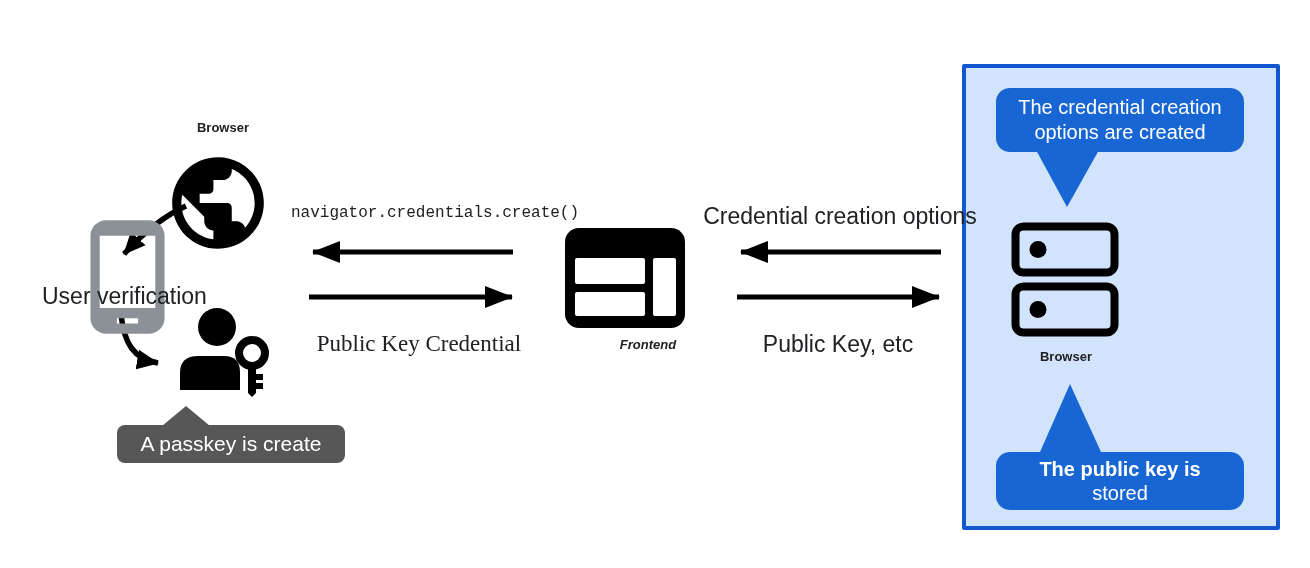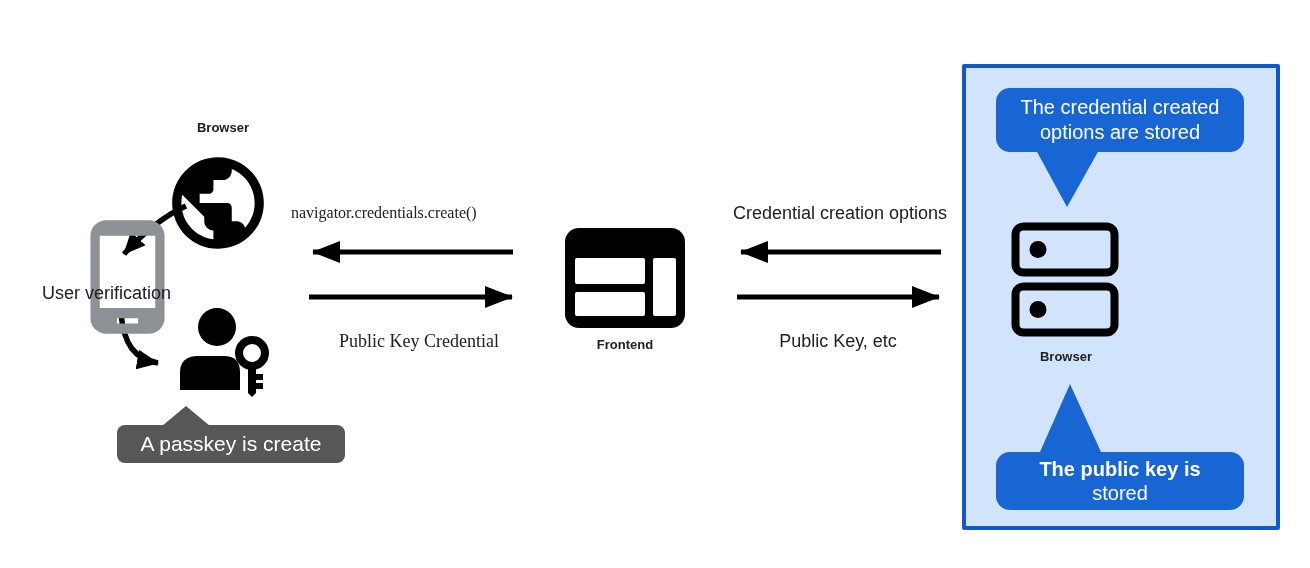--- a/index.html
+++ b/index.html
@@ -2,26 +2,26 @@
 <html><head>
 <meta charset="utf-8">
 <style>
   html,body{margin:0;padding:0;background:#fff;}
   .canvas{
     position:relative;width:1310px;height:568px;background:#ffffff;overflow:hidden;
     font-family:"Liberation Sans",sans-serif;color:#202124;
   }
   .abs{position:absolute;}
   .overlay{position:absolute;left:0;top:0;pointer-events:none;}
-  .lbl{position:absolute;white-space:nowrap;font-size:18px;color:#202124;}
+  .lbl{position:absolute;white-space:nowrap;font-size:23px;color:#202124;}
   .lbl.bold{font-weight:bold;font-size:13px;}
   .center{transform:translateX(-50%);}
   .code{
     position:absolute;white-space:nowrap;font-size:16px;color:#202124;
-    font-family:Liberation Serif, serif;
+    font-family:Liberation Mono, monospace;
   }
   
   .panel{
     position:absolute;left:962px;top:64px;width:318px;height:466px;
     box-sizing:border-box;background:#d2e3fc;border:4px solid #1157cd;border-radius:2px;
   }
   .bubble{
     position:absolute;width:248px;background:#1766d4;border-radius:14px;
     color:#fff;font-size:20px;text-align:center;
   }
@@ -52,22 +52,22 @@
 <body>
 
 <div class="canvas">
 
   <div class="panel"></div>
 
   <div class="bubble-tail-down" style="left:1036px;top:150px;"></div>
   <div class="bubble-tail-up" style="left:1040px;top:384px;"></div>
 
   <div class="bubble" style="left:996px;top:88px;height:64px;padding-top:7px;box-sizing:border-box;">
-    <div class="line">The credential created</div>
-    <div class="line">options are stored</div>
+    <div class="line">The credential creation</div>
+    <div class="line">options are created</div>
   </div>
 
   <div class="bubble" style="left:996px;top:452px;height:58px;padding-top:5px;box-sizing:border-box;">
     <div class="line" style="line-height:24px;font-weight:bold;">The public key is</div>
     <div class="line" style="line-height:24px;">stored</div>
   </div>
 
   <svg class="overlay" width="1310" height="568" viewBox="0 0 1310 568">
     <defs>
       <marker id="ah" markerUnits="userSpaceOnUse" markerWidth="29" markerHeight="24" refX="27" refY="12" orient="auto">
@@ -115,21 +115,21 @@
     <circle cx="27" cy="27.5" r="8.5" fill="#000"></circle>
     <rect x="4.5" y="64.5" width="99" height="46" rx="8" fill="none" stroke="#000" stroke-width="8"></rect>
     <circle cx="27" cy="87.5" r="8.5" fill="#000"></circle>
   </svg>
 
   <div class="tooltip-tail"></div>
   <div class="tooltip">A passkey is create</div>
 
   <div class="lbl bold center" style="left:223px;top:120px;">Browser</div>
   <div class="lbl" style="left:42px;top:283px;">User verification</div>
-  <div class="lbl bold center" style="left:625px;top:337px;">Frontend</div>
+  <div class="lbl bold center" style="left:648px;top:337px;font-style:italic;">Frontend</div>
   <div class="lbl bold center" style="left:1066px;top:349px;">Browser</div>
 
   <div class="code" style="left:291px;top:204px;">navigator.credentials.create()</div>
   <div class="lbl center" style="left:419px;top:331px;font-family:Liberation Serif, serif;">Public Key Credential</div>
   <div class="lbl center" style="left:840px;top:203px;">Credential creation options</div>
   <div class="lbl center" style="left:838px;top:331px;">Public Key, etc</div>
 
 </div>
 
 </body></html>

